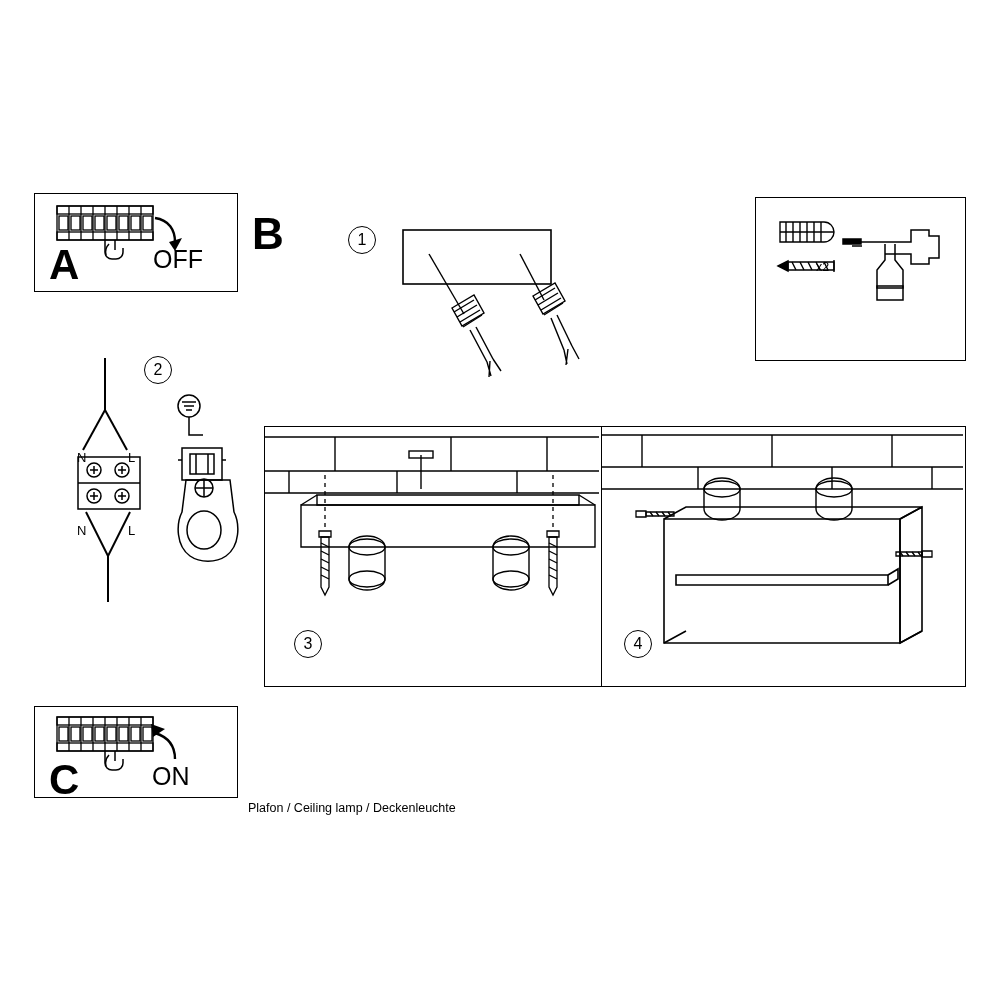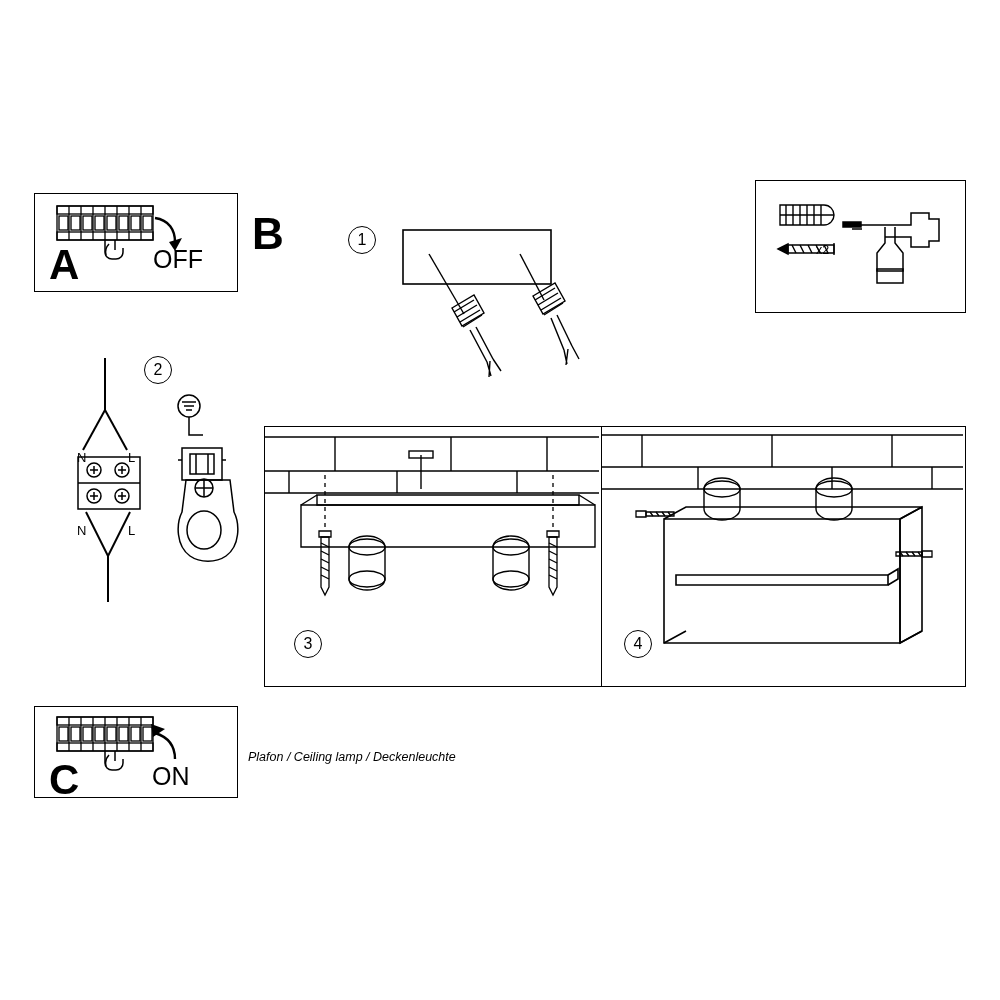--- a/index.html
+++ b/index.html
@@ -141,21 +141,21 @@
 
       <g class="ln" stroke-width="2.4">
         <path d="M140 52 c0 -14 -7 -22 -20 -26"></path>
       </g>
       <polygon points="116,17 130,22 118,30" fill="#000"></polygon>
     </svg>
     <div class="lbl big-letter" style="left:14px; top:52px;">C</div>
     <div class="lbl state-label" style="left:117px; top:57px;">ON</div>
   </div>
 
-  <div class="box" style="left:755px; top:180px; width:211px; height:133px;">
+  <div class="box" style="left:755px; top:197px; width:211px; height:164px;">
     <svg width="207" height="129" viewBox="0 0 207 129">
 
       <g class="ln" stroke-width="1.4">
         <path d="M24 24 l44 0 c6 0 10 5 10 10 c0 5 -4 10 -10 10 l-44 0 z"></path>
         <line x1="30" y1="24" x2="30" y2="44"></line>
         <line x1="37" y1="24" x2="37" y2="44"></line>
         <line x1="44" y1="24" x2="44" y2="44"></line>
         <line x1="51" y1="24" x2="51" y2="44"></line>
         <line x1="58" y1="24" x2="58" y2="44"></line>
         <line x1="65" y1="24" x2="65" y2="44"></line>
@@ -347,15 +347,15 @@
         <path d="M34 84 l10 0 l0 6 l-10 0 z"></path>
         <path d="M44 85 l28 0 l0 4 l-28 0 z"></path>
         <path d="M48 85 l3 4 M54 85 l3 4 M60 85 l3 4 M66 85 l3 4"></path>
         <path d="M330 124 l-10 0 l0 6 l10 0 z"></path>
         <path d="M320 125 l-26 0 l0 4 l26 0 z"></path>
         <path d="M298 125 l3 4 M304 125 l3 4 M310 125 l3 4 M316 125 l3 4"></path>
       </g>
     </svg>
   </div>
 
-  <div class="caption" style="left:248px; top:748px;font-style:italic;">Plafon / Ceiling lamp / Deckenleuchte</div>
+  <div class="caption" style="left:248px; top:799px;">Plafon / Ceiling lamp / Deckenleuchte</div>
 
 </div>
 
 </body></html>

